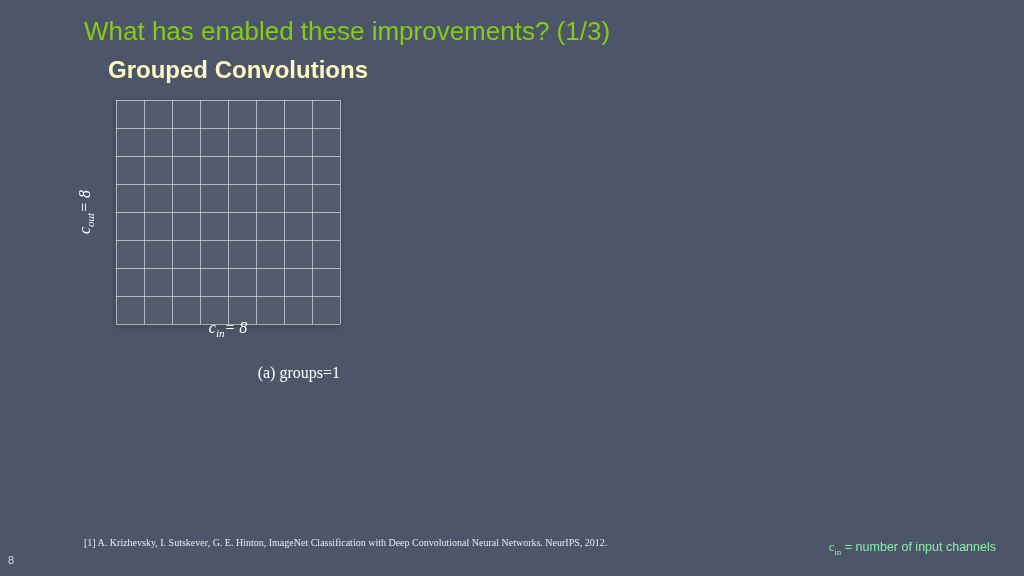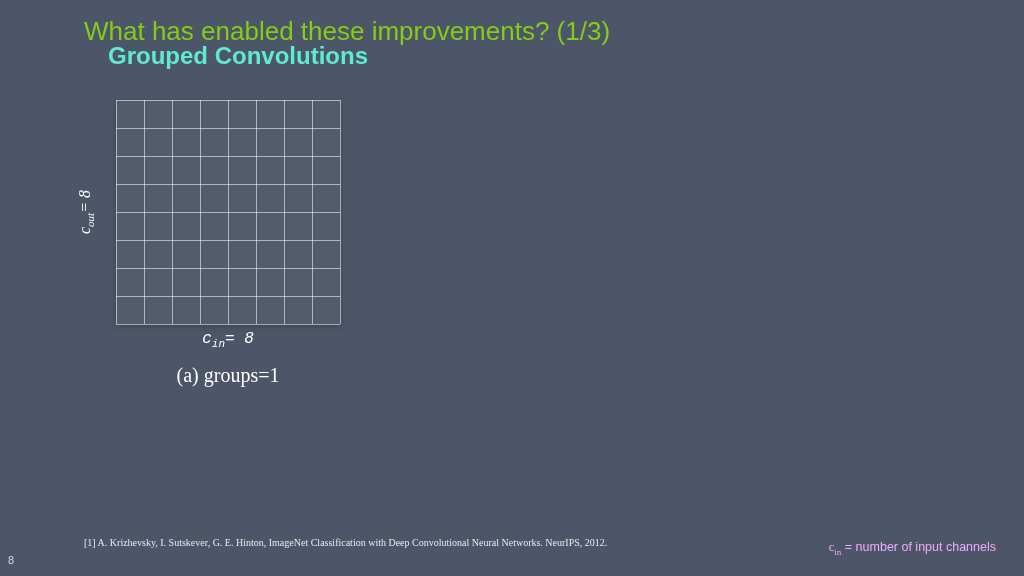--- a/index.html
+++ b/index.html
@@ -23,24 +23,24 @@
     left: 84px;
     top: 16px;
     font-size: 26px;
     font-weight: 400;
     color: #84cc16;
     text-align: right;
   }
   .subtitle {
     position: absolute;
     left: 108px;
-    top: 42px;
+    top: 56px;
     font-size: 24px;
     font-weight: 700;
-    color: #5eead4;
+    color: #fef9c3;
   }
   .grid-wrap {
     position: absolute;
     left: 116px;
     top: 100px;
   }
   .grid {
     width: 224px;
     height: 224px;
     background: rgba(255,255,255,0.04);
@@ -63,55 +63,55 @@
     font-family: "Times New Roman", Times, serif;
     font-size: 16px;
     font-style: italic;
     color: #ffffff;
   }
   .ylabel .sub { font-size: 11px; font-style: italic; vertical-align: sub; }
   .ylabel .eq { font-style: italic; }
   .xlabel {
     position: absolute;
     left: 116px;
-    top: 330px;
+    top: 319px;
     width: 224px;
     text-align: center;
-    font-family: Liberation Mono, monospace;
+    font-family: Liberation Serif, serif;
     font-size: 16px;
     font-style: italic;
     color: #ffffff;
   }
   .xlabel .sub { font-size: 11px; font-style: italic; vertical-align: sub; }
   .caption {
     position: absolute;
     left: 116px;
     top: 364px;
     width: 224px;
-    text-align: center;
+    text-align: right;
     font-family: "Times New Roman", Times, serif;
-    font-size: 20px;
+    font-size: 16px;
     color: #ffffff;
   }
   .reference {
     position: absolute;
     left: 84px;
     bottom: 28px;
     font-size: 10px;
     color: #e8eaee;
     max-width: 620px;
     font-family: Liberation Serif, serif;
   }
   .legend {
     position: absolute;
     right: 28px;
     bottom: 18px;
     font-size: 12.5px;
     line-height: 1.35;
-    color: #f0abfc;
+    color: #86efac;
     text-align: left;
   }
   .legend .sym { font-family: "Times New Roman", Times, serif; }
   .legend .sub { font-size: 9px; vertical-align: sub; }
   .pagenum {
     position: absolute;
     left: 8px;
     bottom: 10px;
     font-size: 11px;
     color: #d6d9df;

